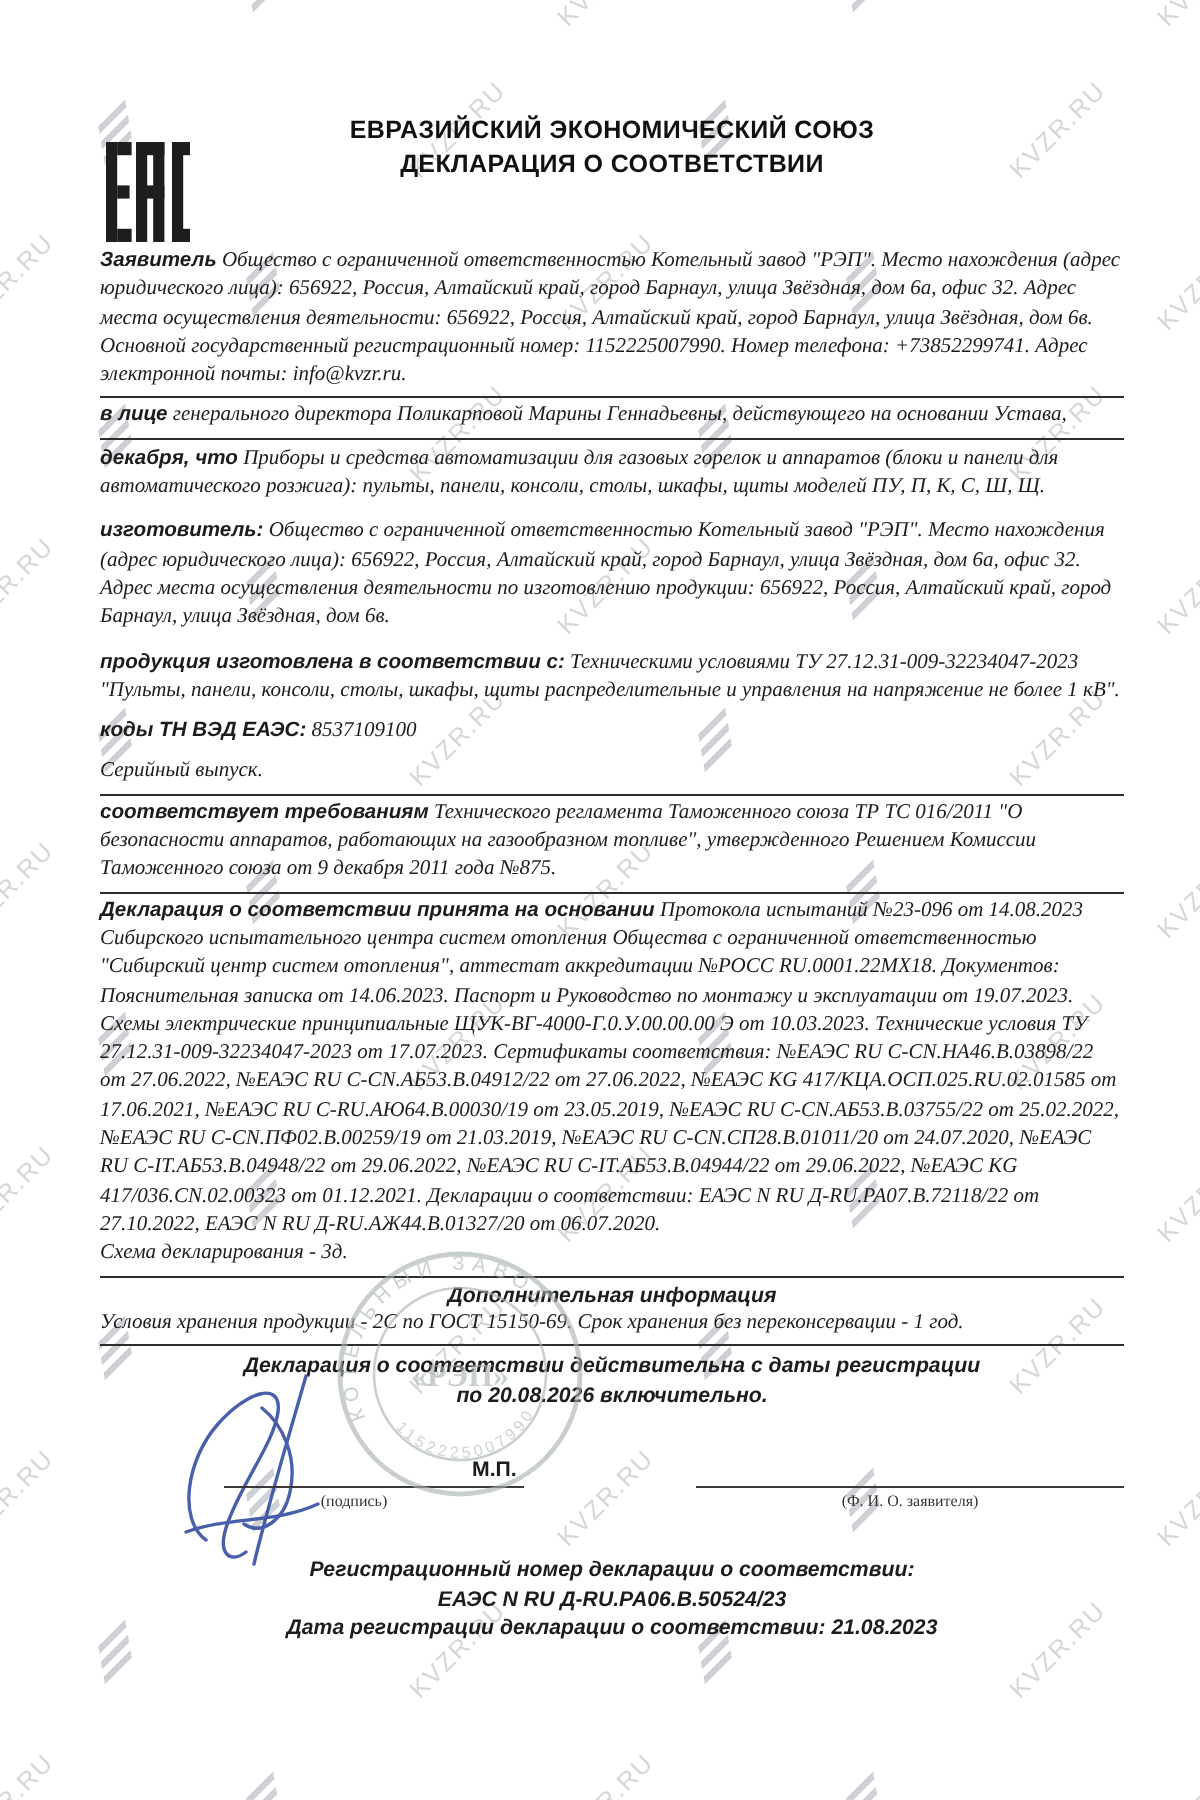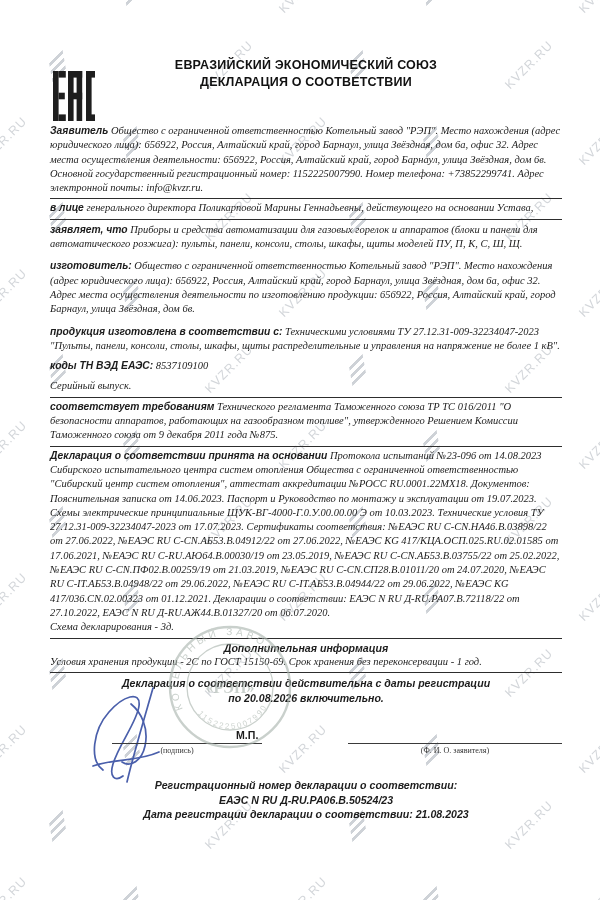--- a/index.html
+++ b/index.html
@@ -141,21 +141,21 @@
     </div>
 
     <p><span class="lead">Заявитель</span><span> Общество с ограниченной ответственностью Котельный завод "РЭП". Место нахождения (адрес юридического лица): 656922, Россия, Алтайский край, город Барнаул, улица Звёздная, дом 6а, офис 32. Адрес места осуществления деятельности: 656922, Россия, Алтайский край, город Барнаул, улица Звёздная, дом 6в. Основной государственный регистрационный номер: 1152225007990. Номер телефона: +73852299741. Адрес электронной почты: info@kvzr.ru.</span></p>
 
     <hr class="rule">
 
     <p><span class="lead">в лице</span><span> генерального директора Поликарповой Марины Геннадьевны, действующего на основании Устава,</span></p>
 
     <hr class="rule">
 
-    <p class="mt3"><span class="lead">заявляет, что</span><span> Приборы и средства автоматизации для газовых горелок и аппаратов (блоки и панели для автоматического розжига): пульты, панели, консоли, столы, шкафы, щиты моделей ПУ, П, К, С, Ш, Щ.</span></p>
+    <p class="mt3"><span class="lead">декабря, что</span><span> Приборы и средства автоматизации для газовых горелок и аппаратов (блоки и панели для автоматического розжига): пульты, панели, консоли, столы, шкафы, щиты моделей ПУ, П, К, С, Ш, Щ.</span></p>
 
     <p class="mt8"><span class="lead">изготовитель:</span><span> Общество с ограниченной ответственностью Котельный завод "РЭП". Место нахождения (адрес юридического лица): 656922, Россия, Алтайский край, город Барнаул, улица Звёздная, дом 6а, офис 32. Адрес места осуществления деятельности по изготовлению продукции: 656922, Россия, Алтайский край, город Барнаул, улица Звёздная, дом 6в.</span></p>
 
     <p class="mt8"><span class="lead">продукция изготовлена в соответствии с:</span><span> Техническими условиями ТУ 27.12.31-009-32234047-2023 "Пульты, панели, консоли, столы, шкафы, щиты распределительные и управления на напряжение не более 1 кВ".</span></p>
 
     <p class="mt6"><span class="lead">коды ТН ВЭД ЕАЭС:</span><span> 8537109100</span></p>
 
     <p class="mt6">Серийный выпуск.</p>
 
     <hr class="rule">

